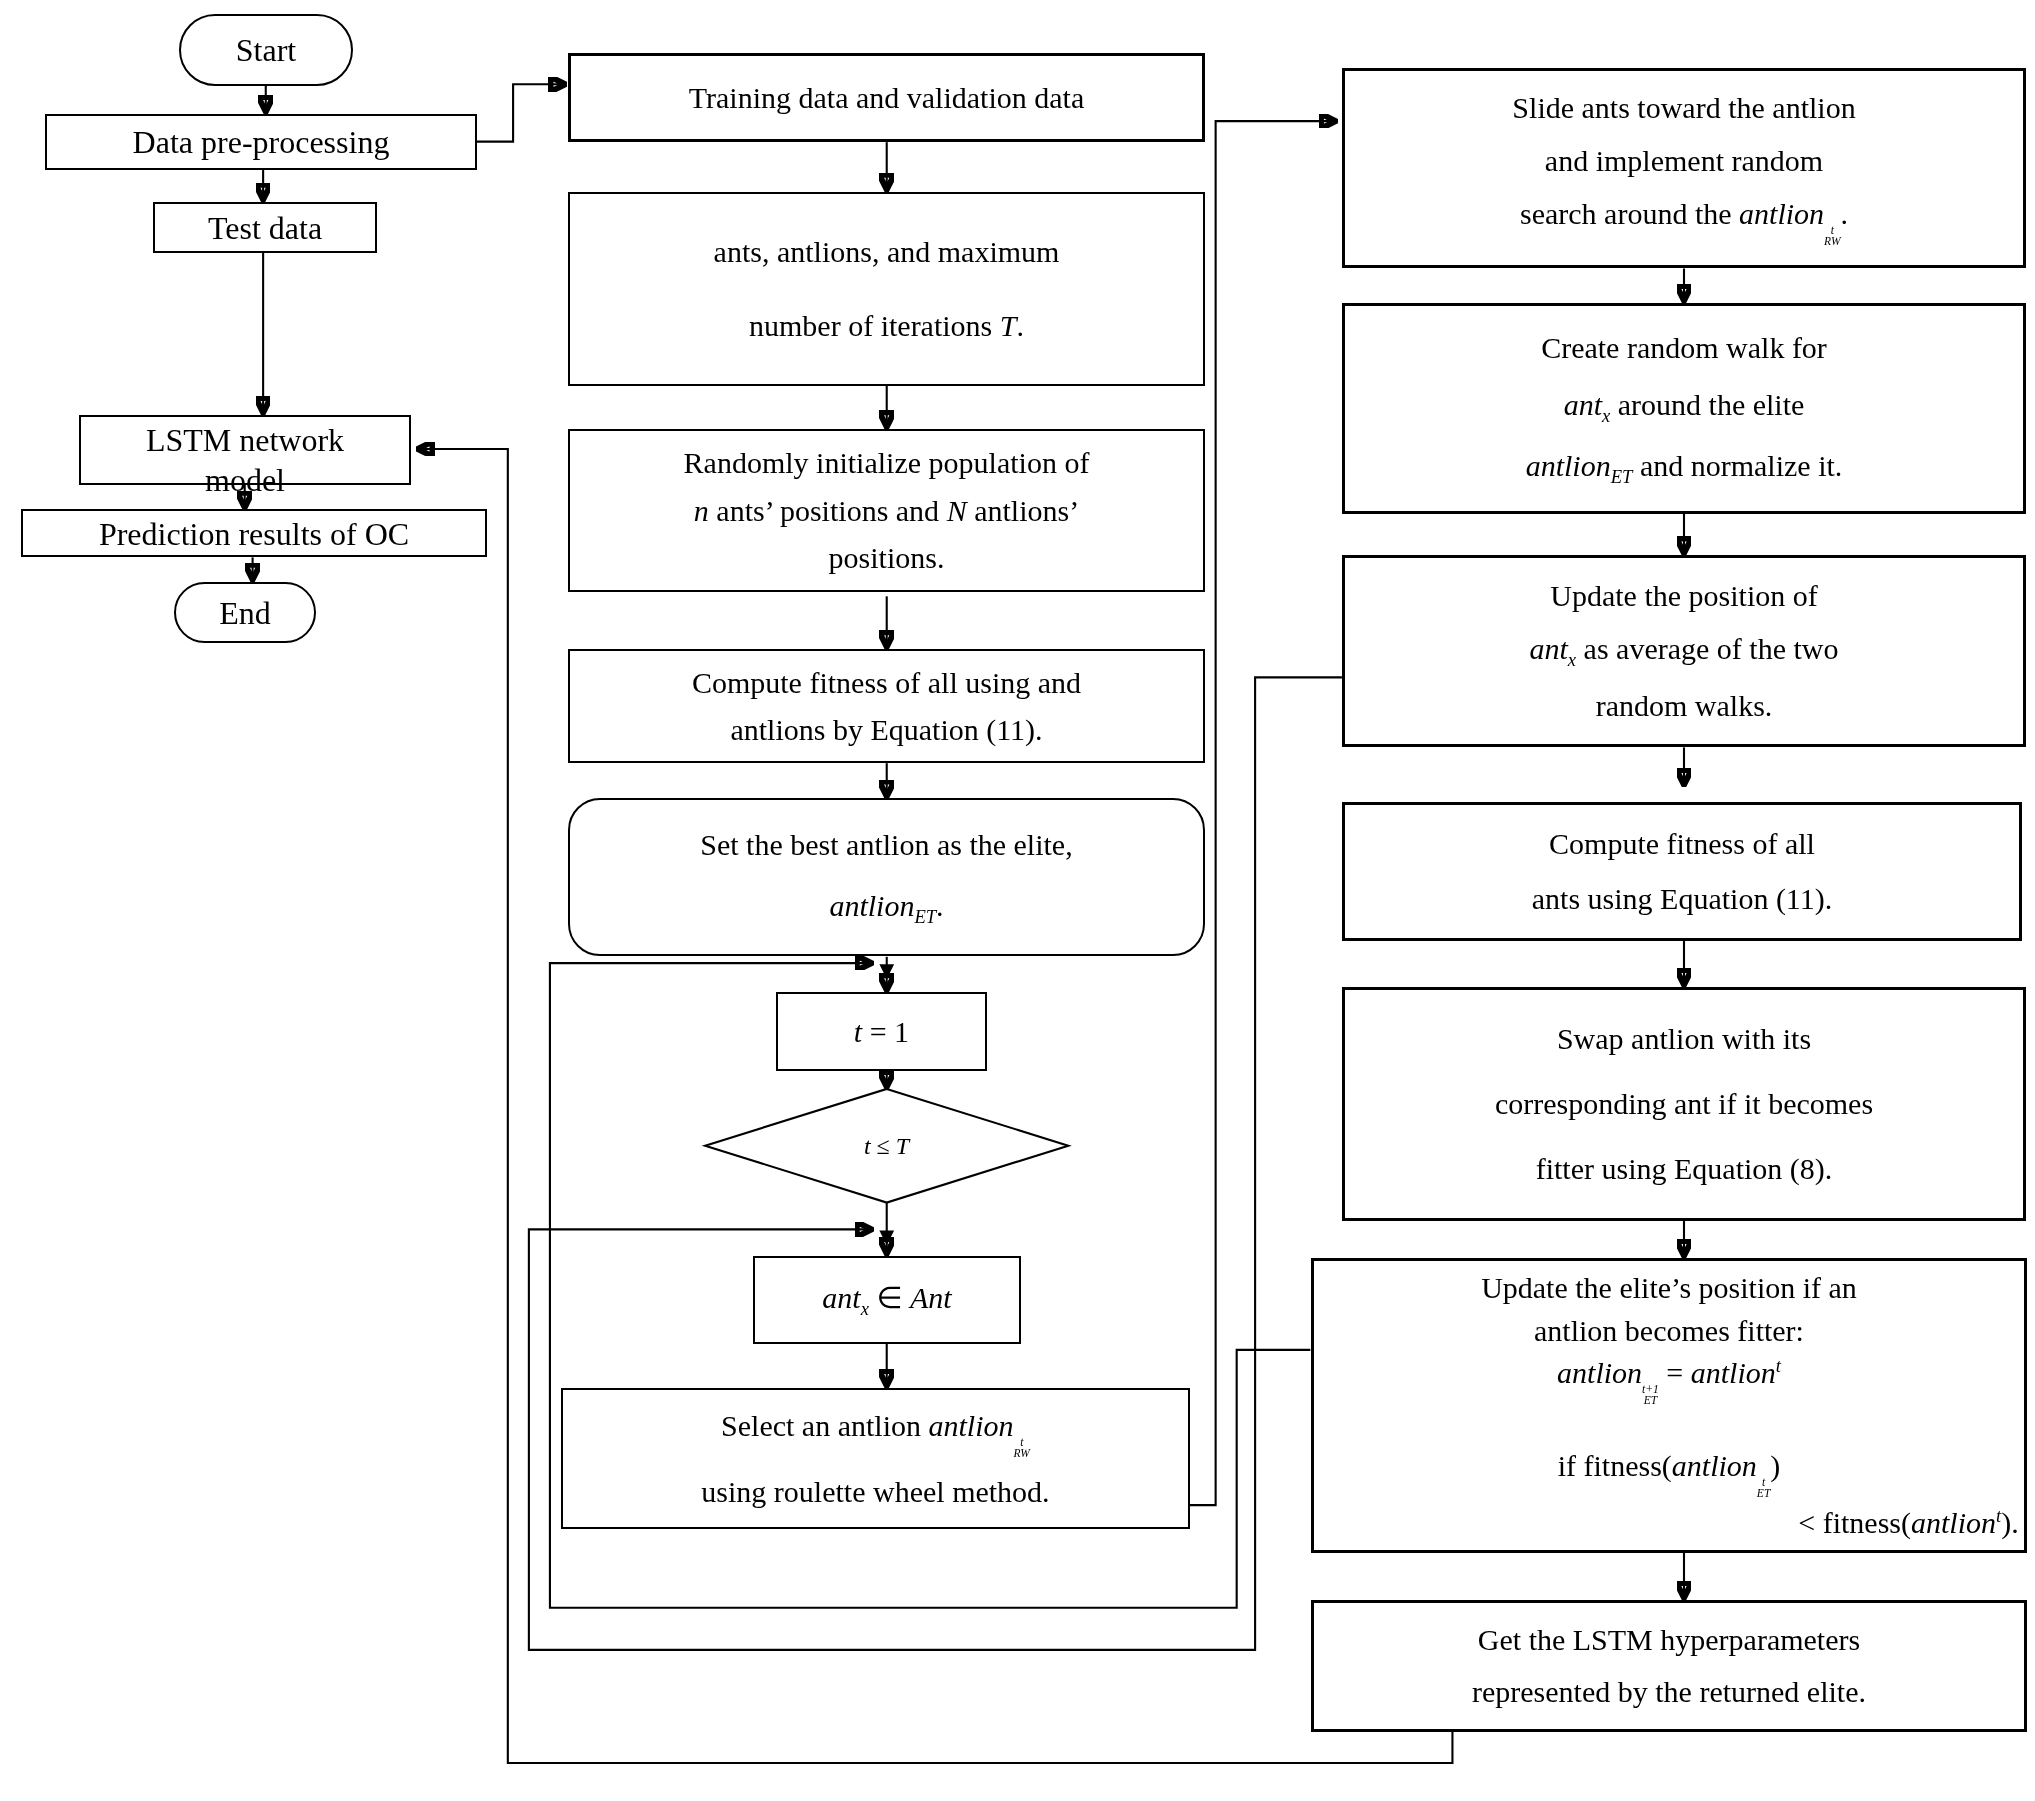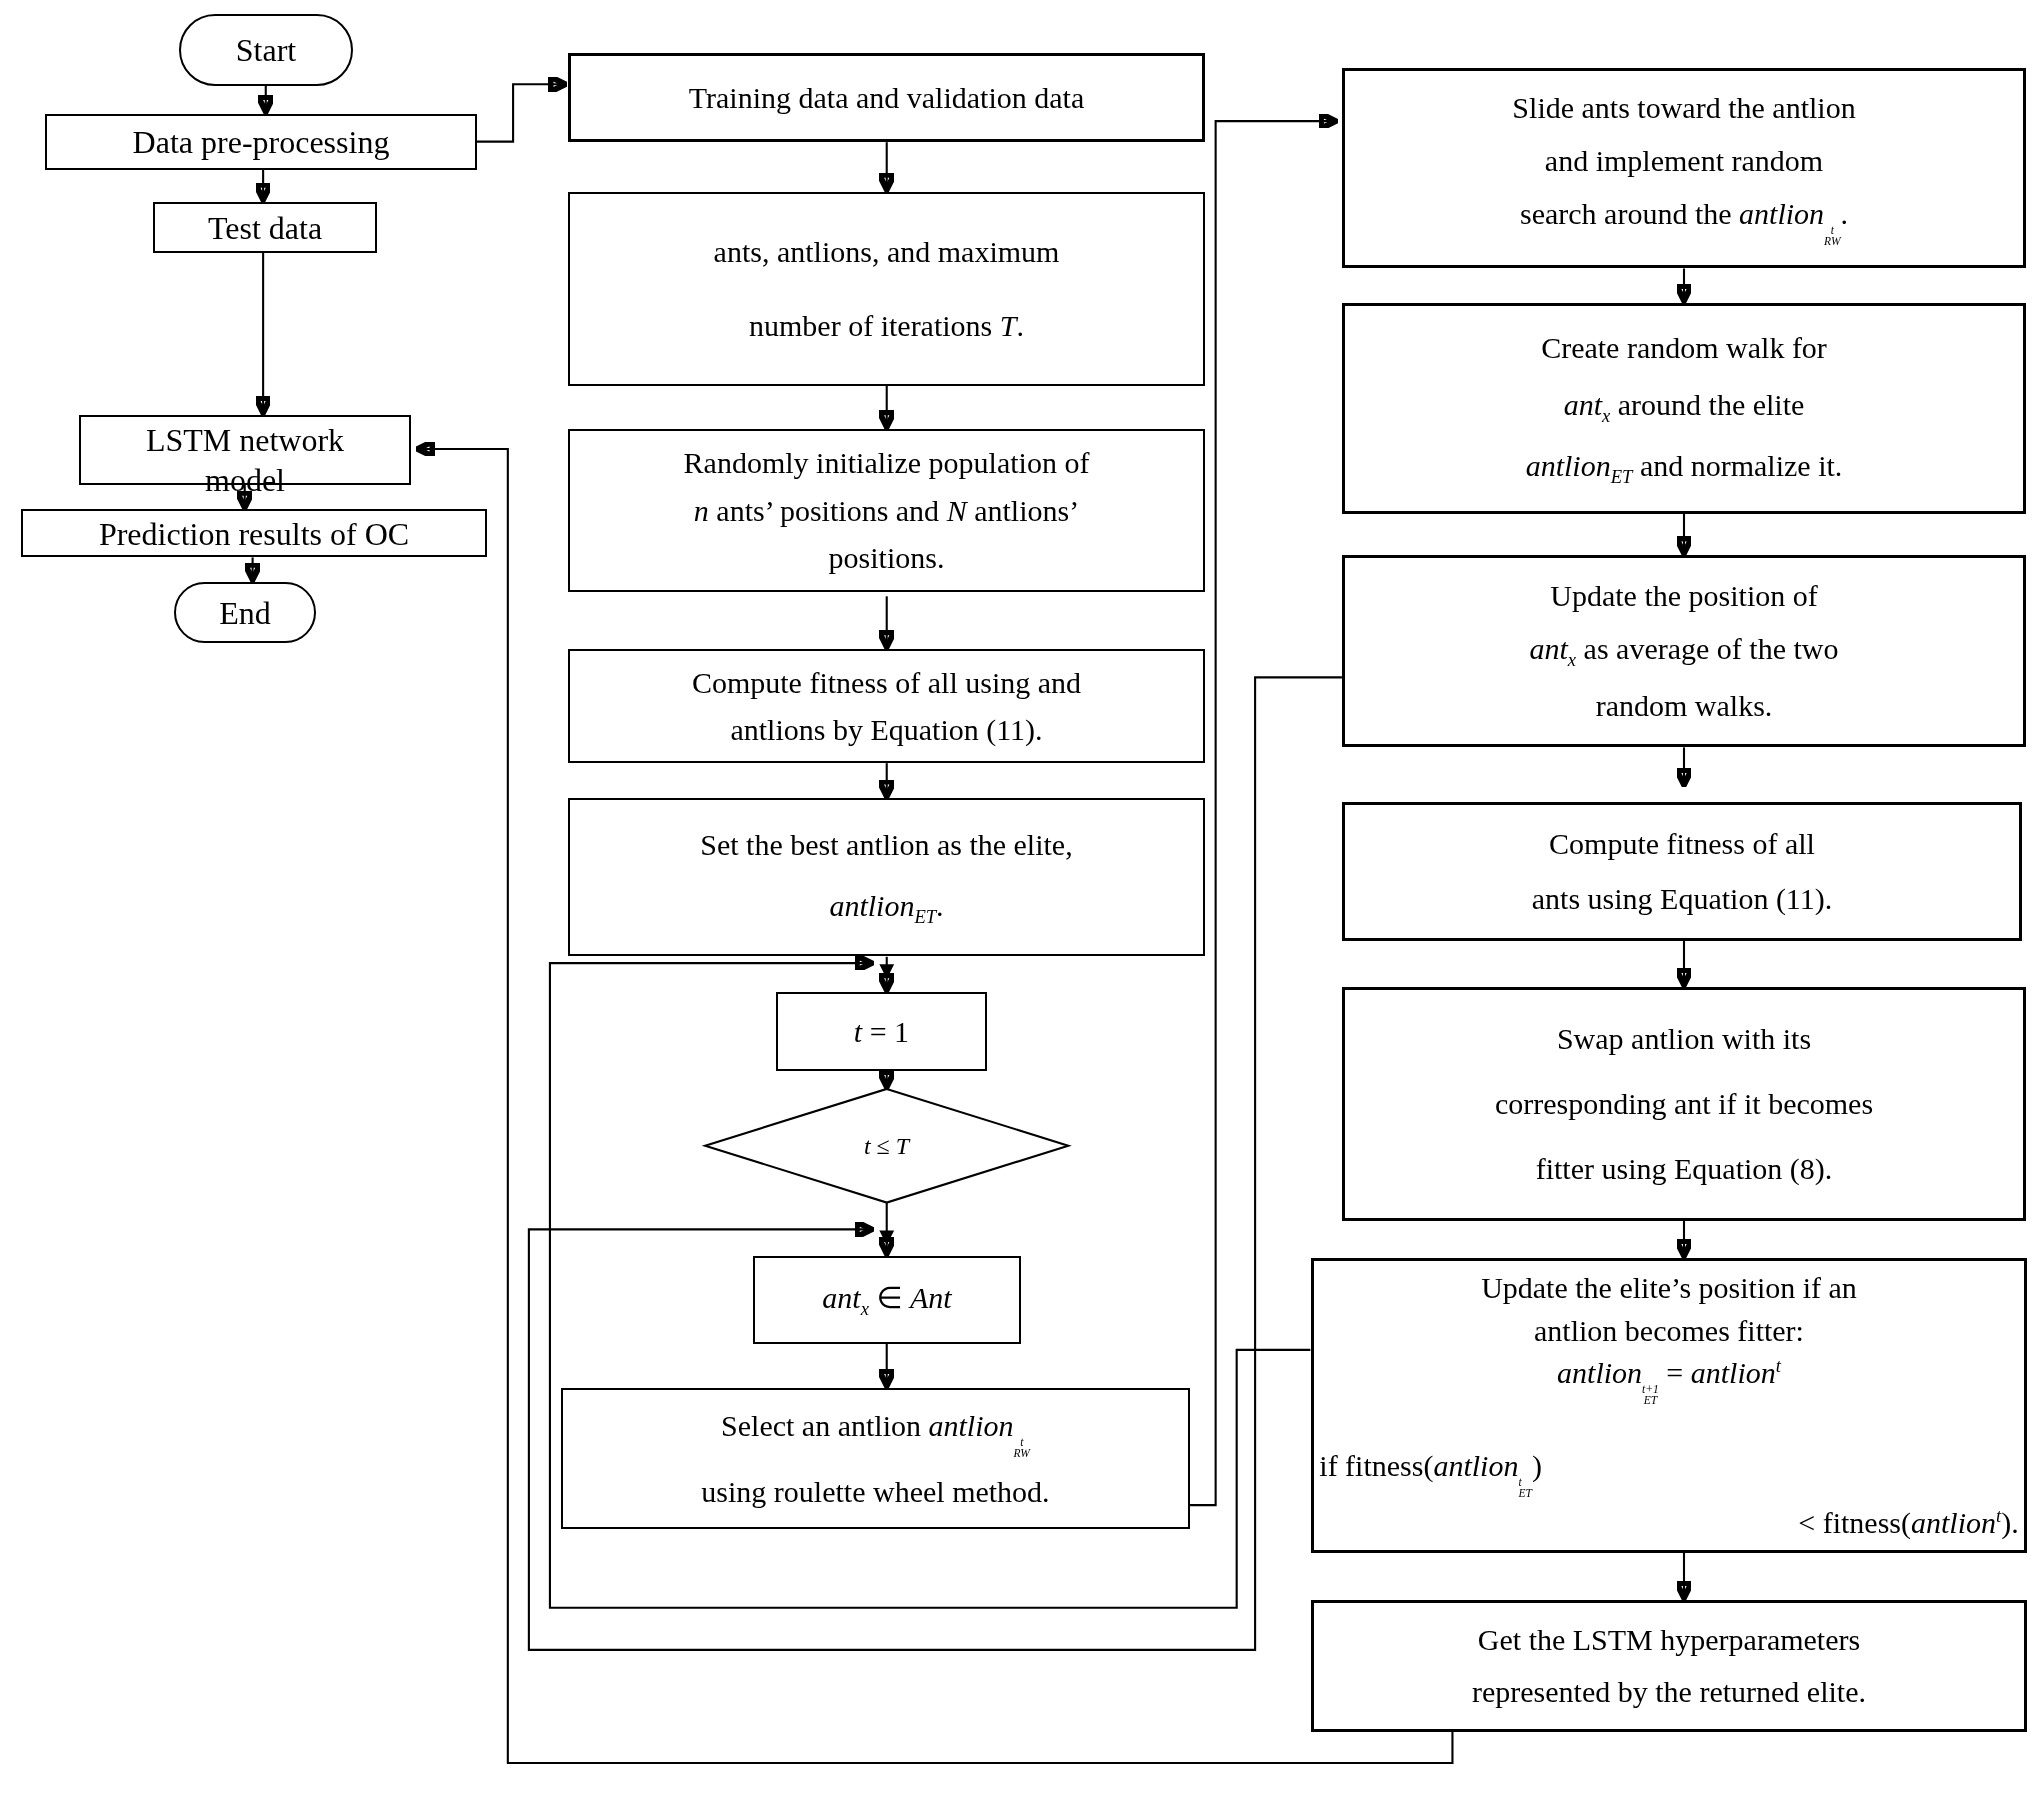--- a/index.html
+++ b/index.html
@@ -9,21 +9,21 @@
   }
   #layer{position:absolute;left:0;top:0;width:2035px;height:1801px;}
   .box{
     position:absolute;box-sizing:border-box;border:2.6px solid #000;background:#fff;
     display:flex;flex-direction:column;justify-content:space-evenly;align-items:center;
     text-align:center;font-size:30px;line-height:1.25;padding:3.2px 5.3px;
   }
   .thick{border-width:3.7px;}
   .stadium{border-radius:37px;justify-content:center;font-size:32px;}
   .ln{width:100%;}
-  .ln.left{text-align:left;margin-top:36px;}
+  .ln.left{text-align:center;margin-top:36px;}
   .ln.right{text-align:right;}
   sub{font-size:0.62em;}
   sup{font-size:0.62em;}
   .ss{display:inline-flex;flex-direction:column;line-height:0.95;vertical-align:-0.55em;font-size:0.62em;}
   .ss .t{display:block;}
   .diamond-label{
     position:absolute;display:flex;justify-content:center;align-items:center;
     font-size:24px;background:transparent;
   }
   svg{position:absolute;left:0;top:0;}
@@ -117,21 +117,21 @@
   <div class="ln">Randomly initialize population of</div>
   <div class="ln"><i>n</i><span> ants’ positions and </span><i>N</i><span> antlions’</span></div>
   <div class="ln">positions.</div>
 </div>
 
 <div class="box" style="left:568px;top:649px;width:637px;height:114px;">
   <div class="ln">Compute fitness of all using and</div>
   <div class="ln">antlions by Equation (11).</div>
 </div>
 
-<div class="box" style="left:568px;top:798px;width:637px;height:158px;">
+<div class="box" style="left:568px;top:798px;width:637px;height:158px;border-radius:32px;">
   <div class="ln">Set the best antlion as the elite,</div>
   <div class="ln"><i>antlion</i><sub><i>ET</i></sub><span>.</span></div>
 </div>
 
 <div class="box" style="left:776px;top:992px;width:211px;height:79px;">
   <div class="ln"><i>t</i><span> = 1</span></div>
 </div>
 
 <div class="diamond-label" style="left:705px;top:1089px;width:363px;height:114px;">
   <span><i>t</i><span> ≤ </span><i>T</i></span>

